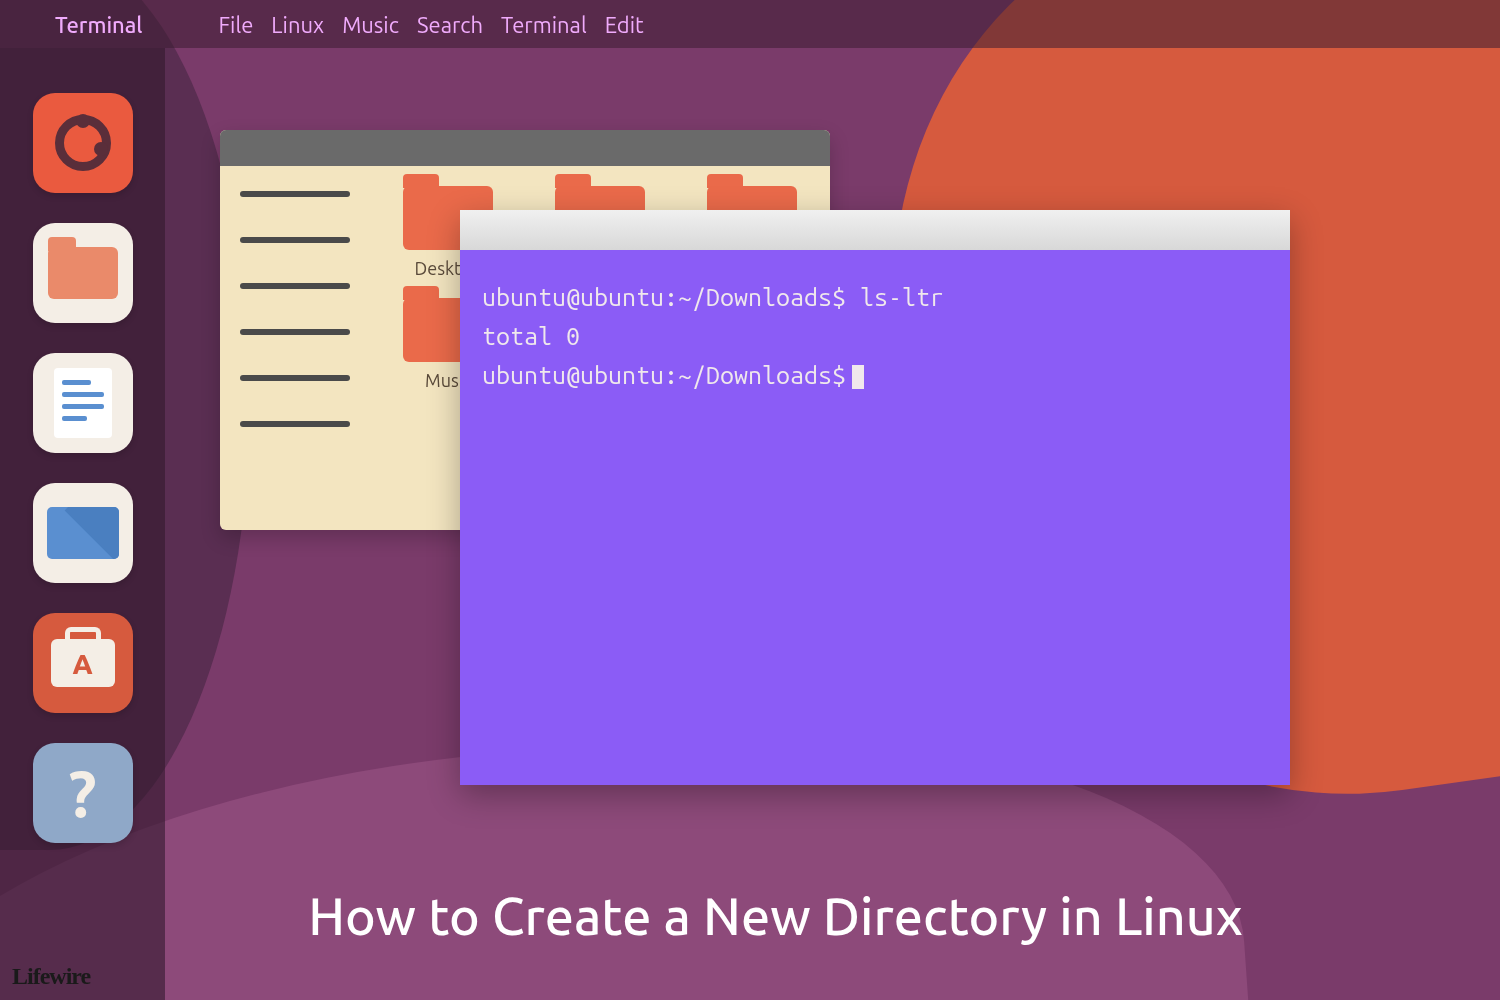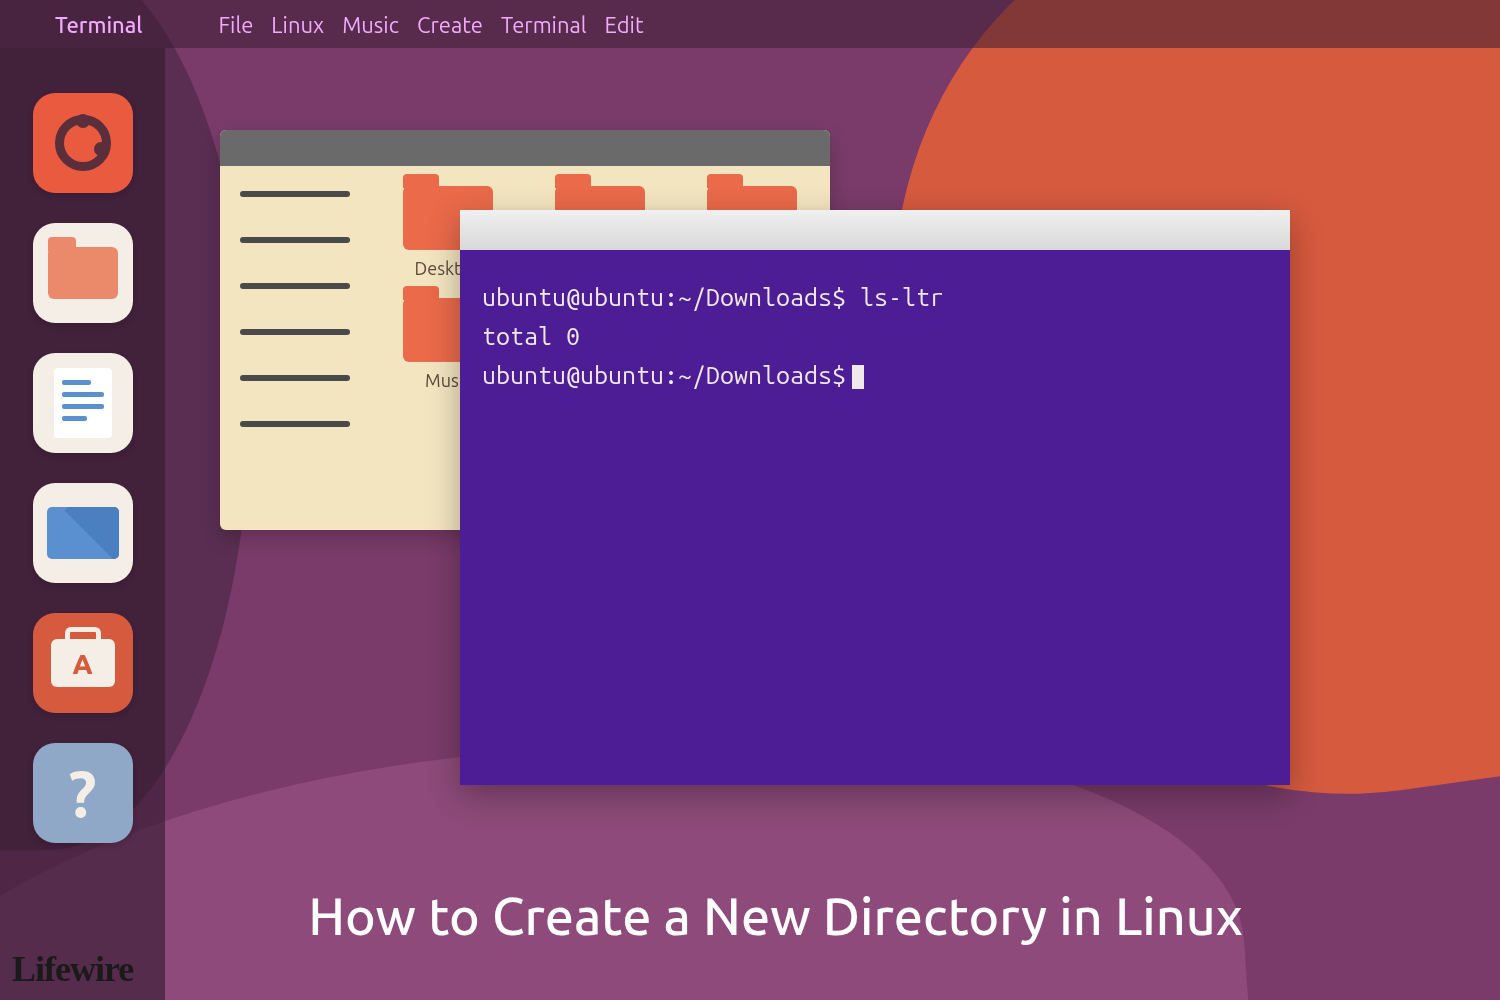--- a/index.html
+++ b/index.html
@@ -226,21 +226,21 @@
   }
   .fold .lbl {
     color:#5a4a3a;
     font-size: 18px;
   }
   
   .termwin {
     position: absolute;
     left: 460px; top: 210px;
     width: 830px; height: 575px;
-    background: #4c1d95;
+    background: #8b5cf6;
     box-shadow: 0 10px 30px rgba(0,0,0,0.3);
     z-index: 6;
   }
   .termwin .tbar {
     height: 40px;
     background: linear-gradient(#f0f0f0, #d8d8d8);
   }
   .termwin .tbody {
     padding: 28px 22px;
     font-family: "Ubuntu Mono", "Consolas", monospace;
@@ -267,41 +267,41 @@
     font-weight: 500;
     z-index: 8;
     padding-left: 51px;
   }
   
   .watermark {
     position: absolute;
     left: 12px; bottom: 10px;
     color: #1a1a1a;
     font-weight: 900;
-    font-size: 36px;
+    font-size: 24px;
     font-family: Georgia, serif;
     letter-spacing: -1px;
     z-index: 20;
     margin-top: 42px;
   }
 </style>
 </head>
 <body>
 
 <div class="bg-shape-dark"></div>
 <div class="bg-shape-red"></div>
 <div class="bg-shape-purple"></div>
 
 <div class="topbar">
   <span class="app-name">Terminal</span>
   <div class="menus">
     <span>File</span>
     <span>Linux</span>
     <span>Music</span>
-    <span>Create</span>
+    <span>Search</span>
     <span>Terminal</span>
     <span>Edit</span>
   </div>
 </div>
 
 <div class="launcher">
   <div class="launch-item li-orange">
     <div class="ic-circle"></div>
   </div>
   <div class="launch-item li-white">

